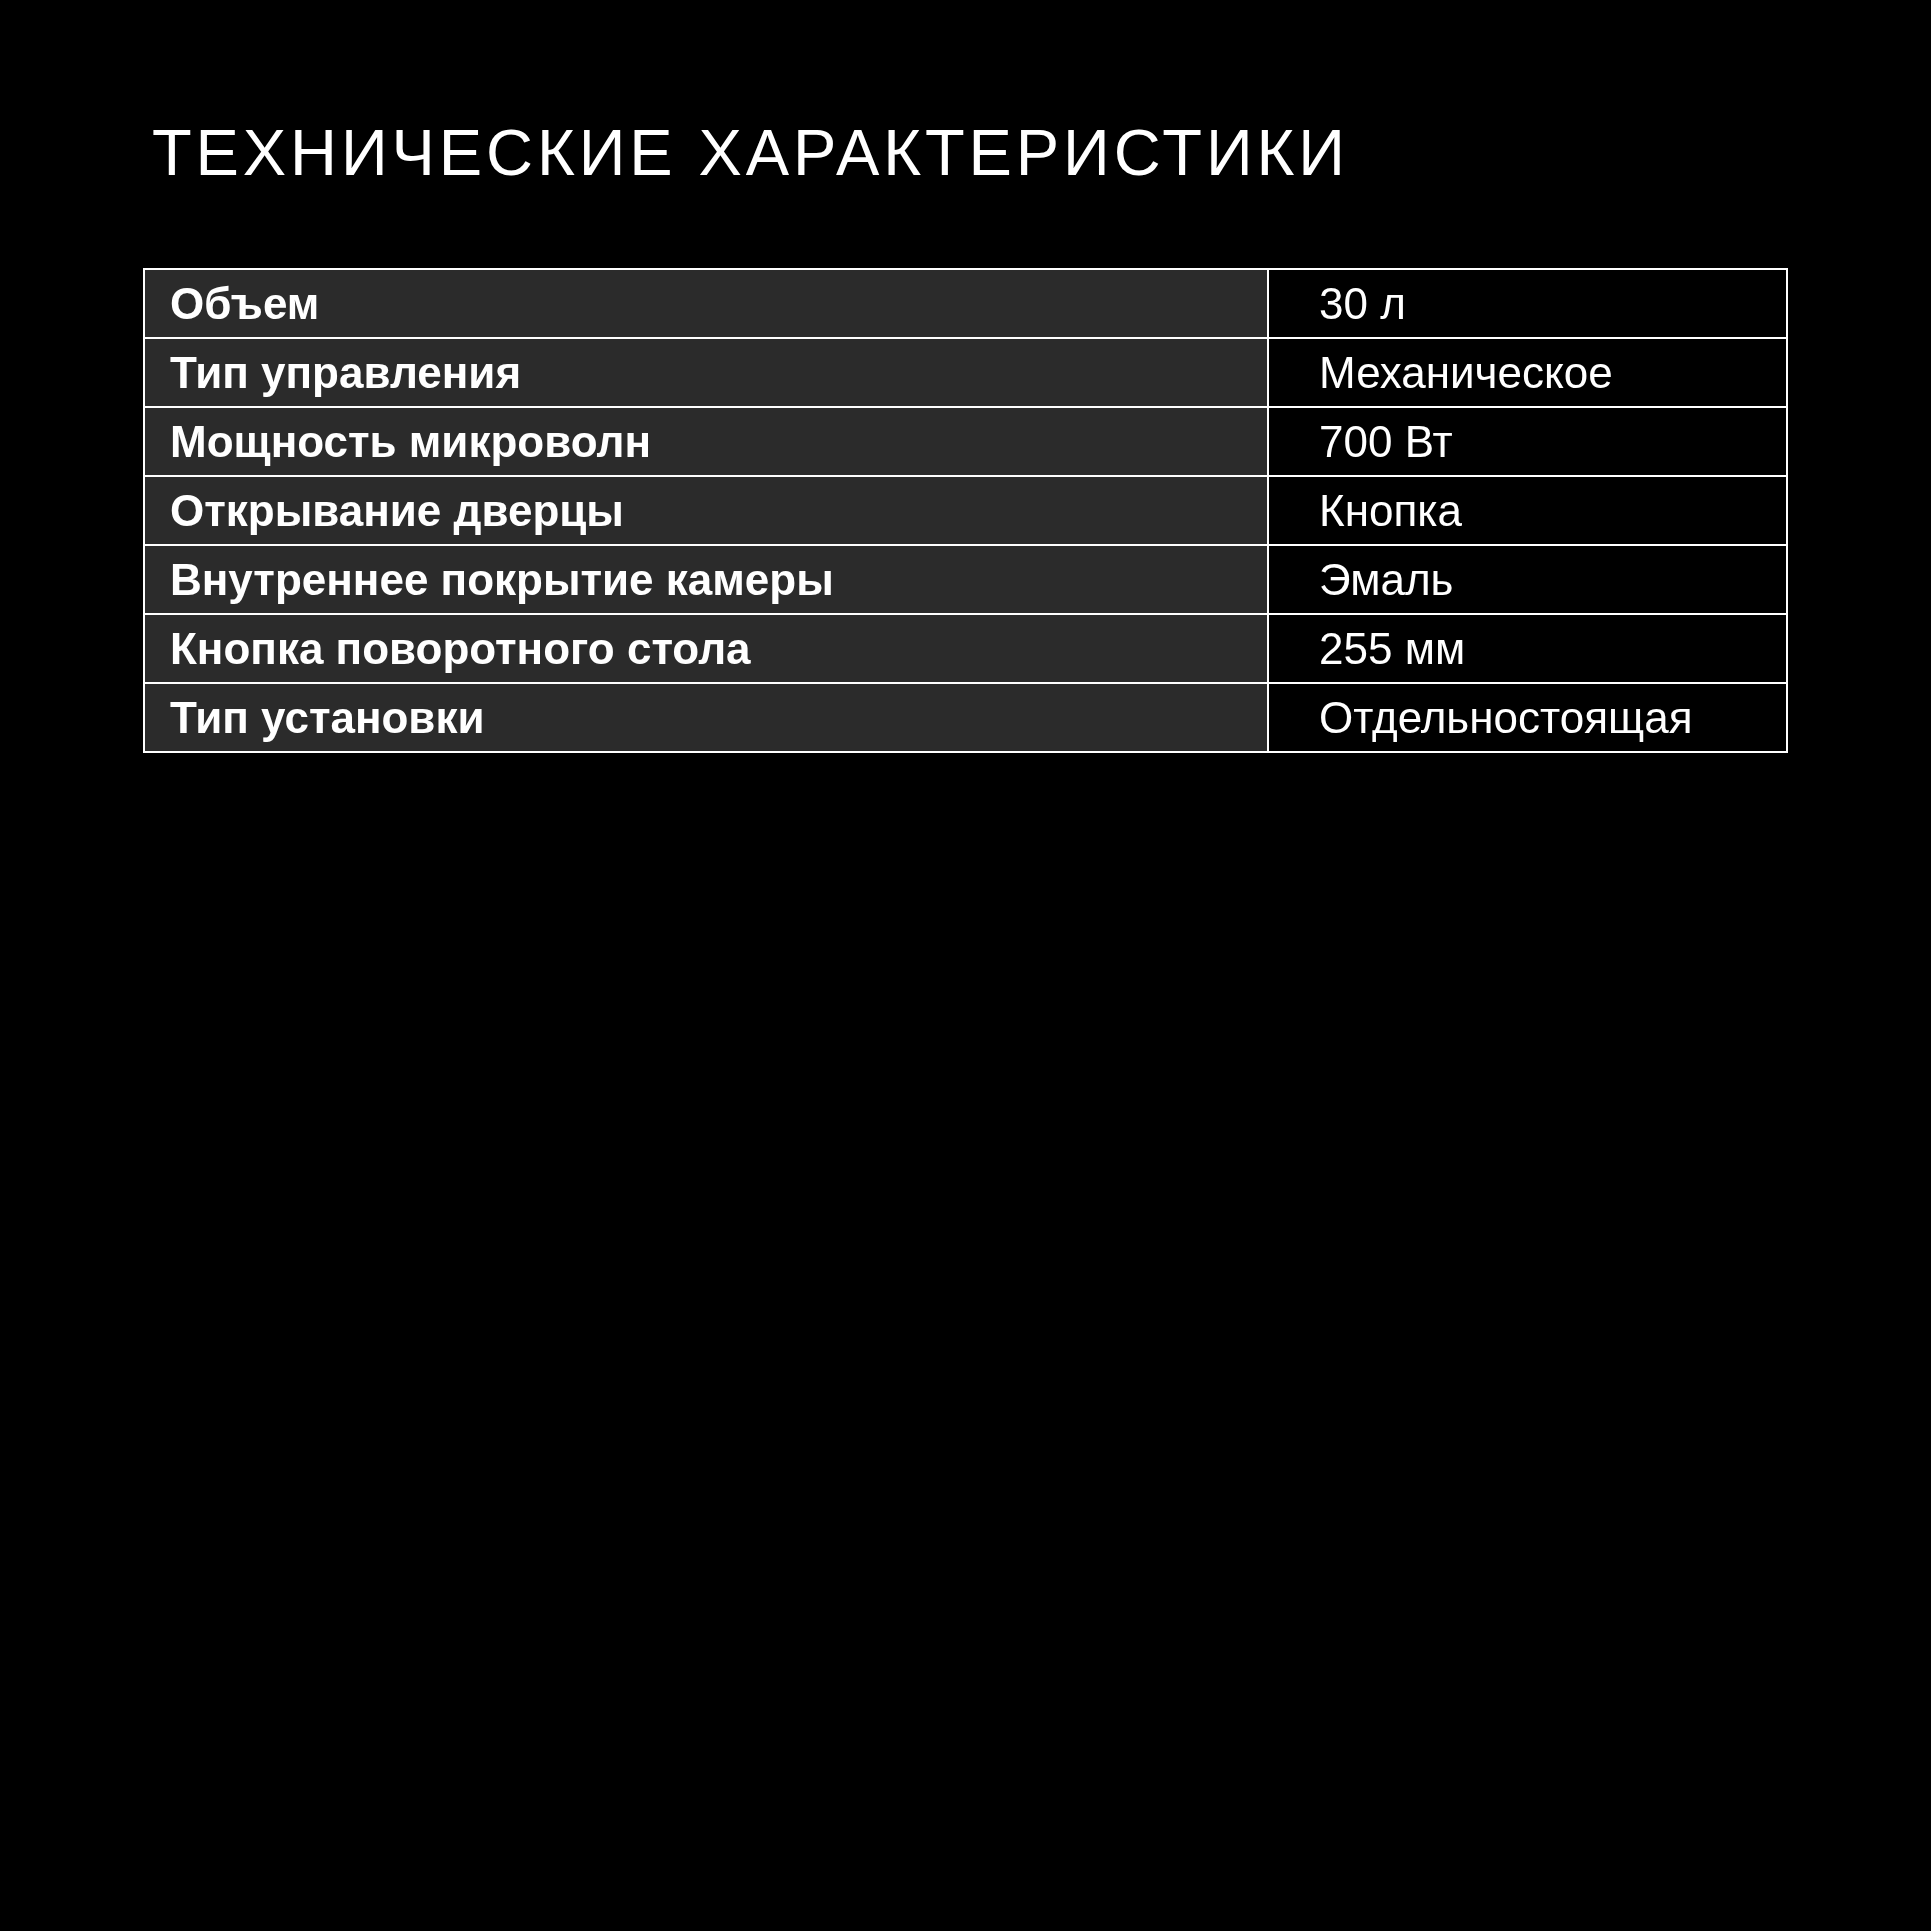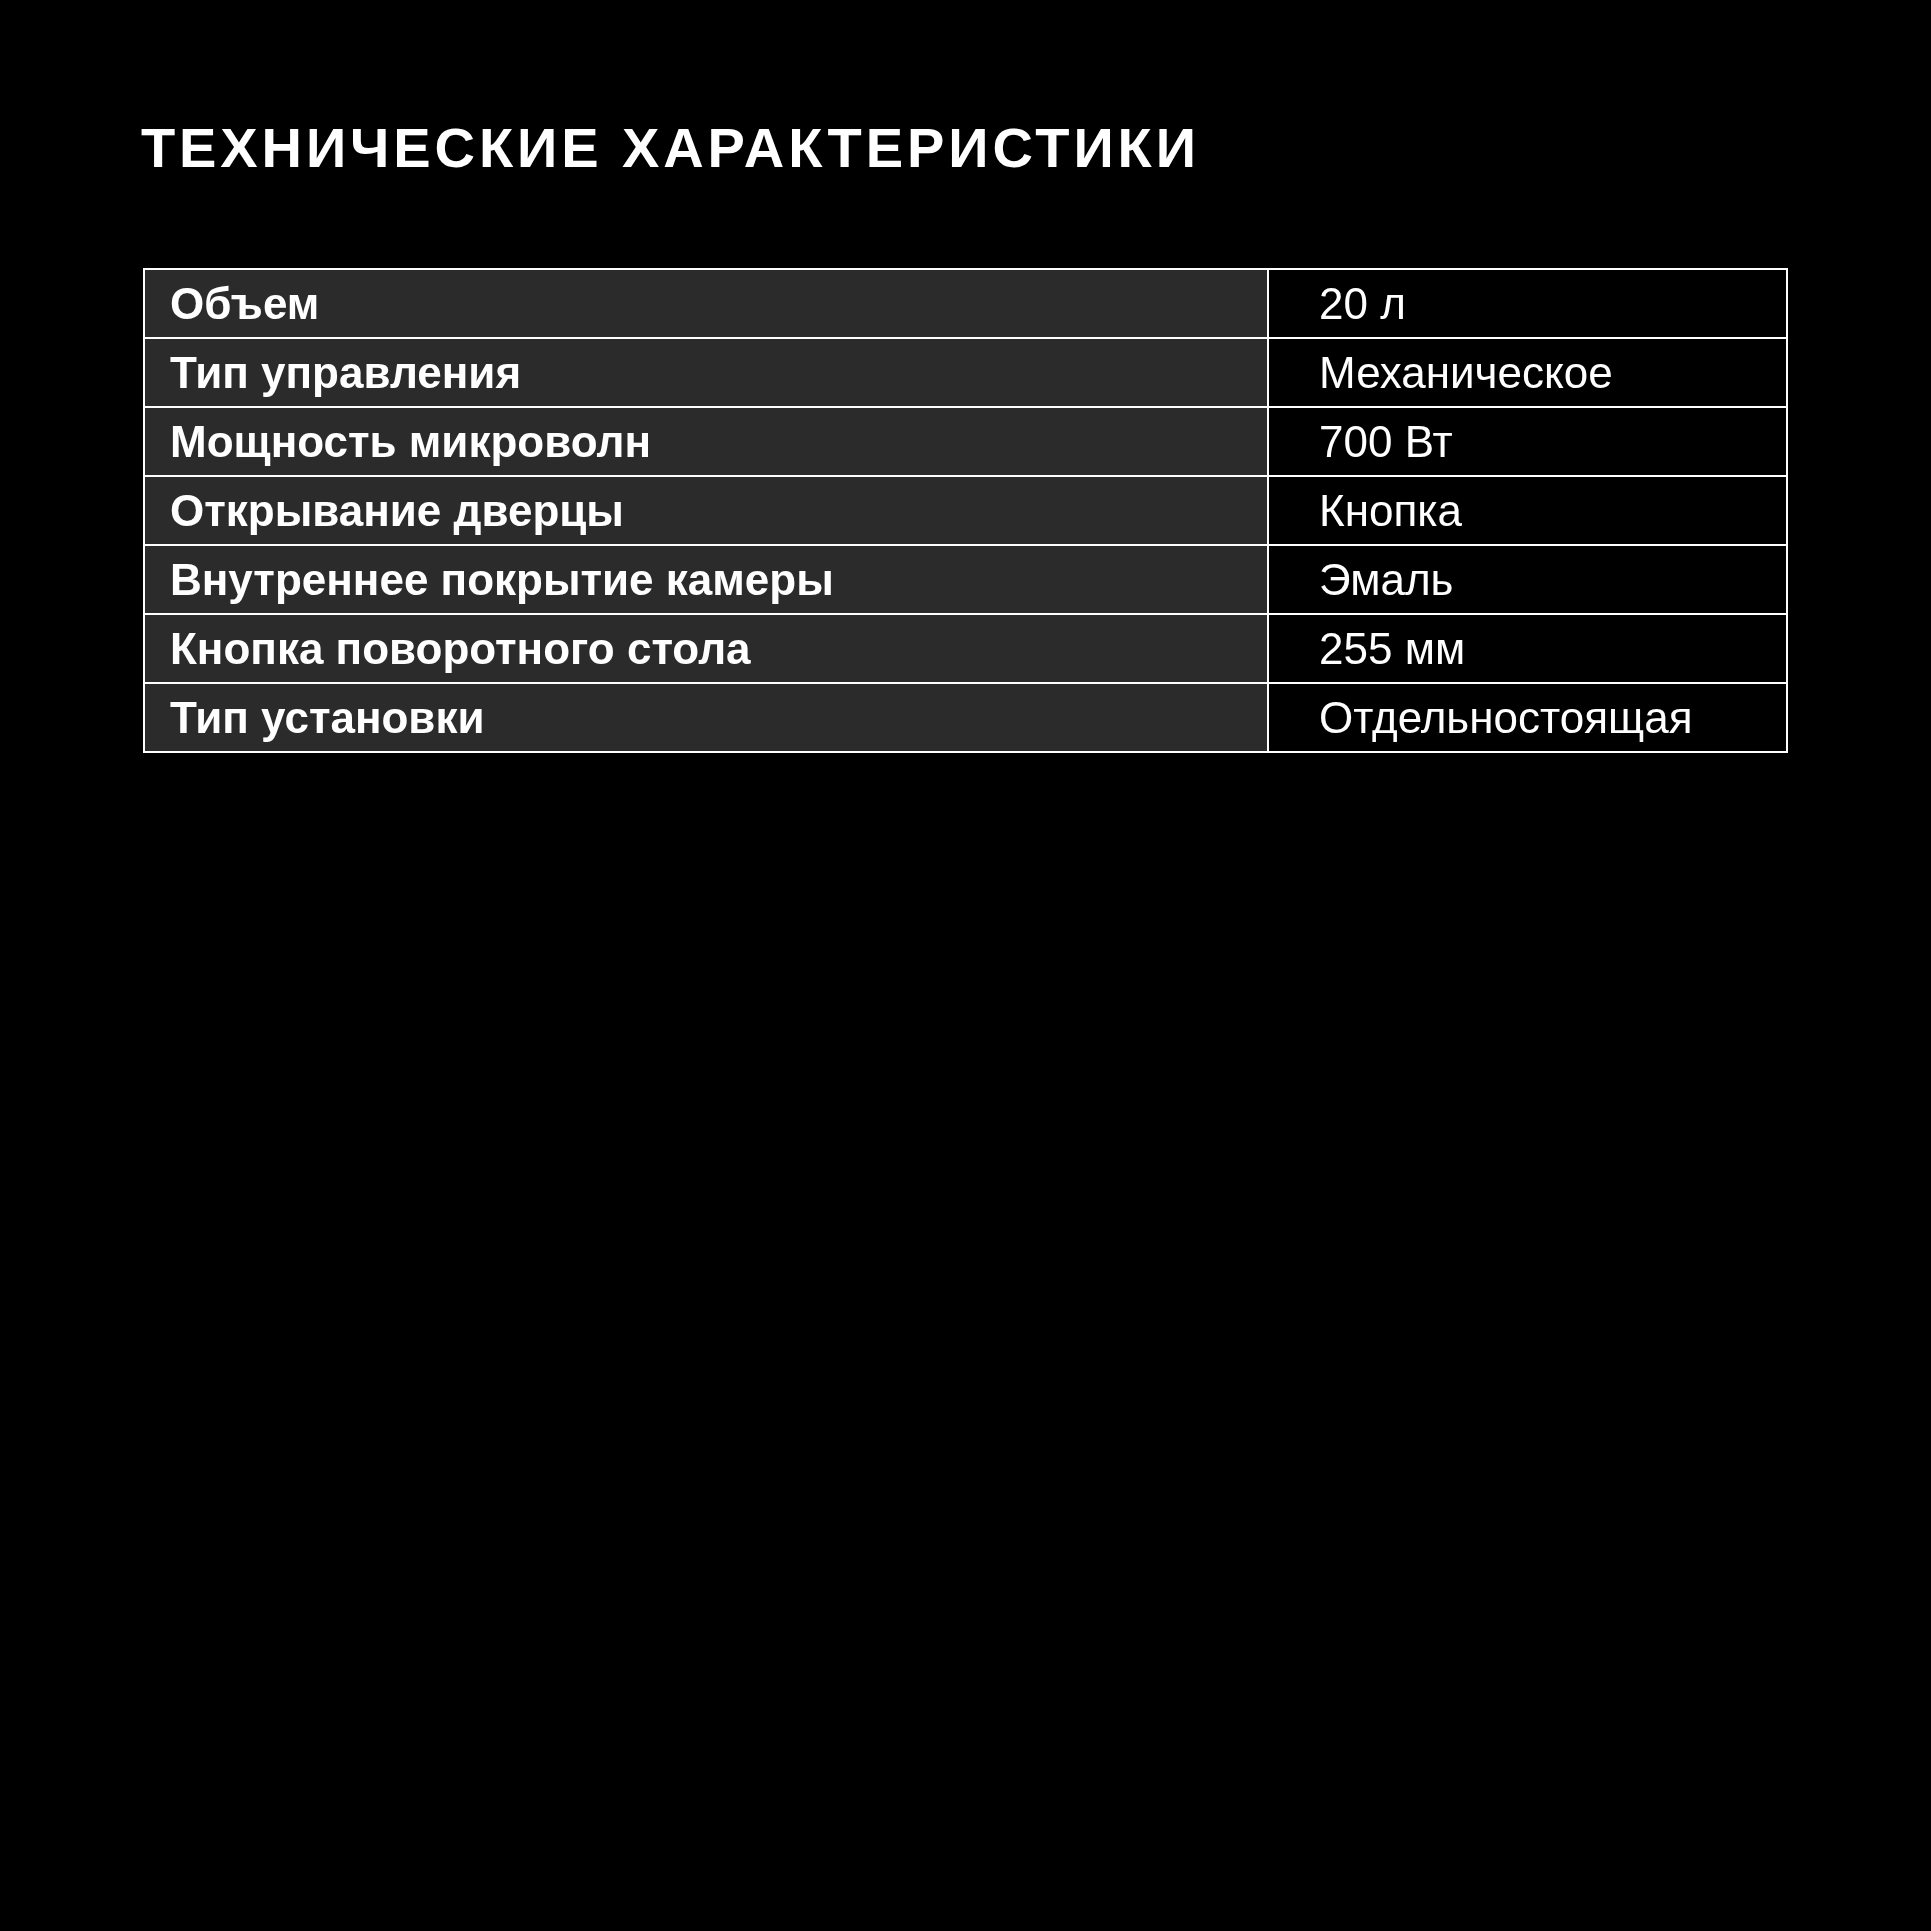--- a/index.html
+++ b/index.html
@@ -10,25 +10,25 @@
   .page {
     position: relative;
     width: 1931px;
     height: 1931px;
     background: #000000;
     overflow: hidden;
     font-family: "Liberation Sans", sans-serif;
   }
   .title {
     position: absolute;
-    left: 141px;
+    left: 152px;
     top: 120px;
     line-height: 1;
-    font-size: 56px;
-    font-weight: bold;
+    font-size: 65px;
+    font-weight: normal;
     letter-spacing: 3.9px;
     color: #ffffff;
     white-space: nowrap;
   }
   table.spec-table {
     position: absolute;
     left: 143px;
     top: 268px;
     width: 1645px;
     border-collapse: collapse;
@@ -60,21 +60,21 @@
 <body>
 
 <div class="page">
 
   <div class="title">ТЕХНИЧЕСКИЕ ХАРАКТЕРИСТИКИ</div>
 
   <table class="spec-table">
     <tbody>
       <tr>
         <td class="spec-label">Объем</td>
-        <td class="spec-value">20 л</td>
+        <td class="spec-value">30 л</td>
       </tr>
       <tr>
         <td class="spec-label">Тип управления</td>
         <td class="spec-value">Механическое</td>
       </tr>
       <tr>
         <td class="spec-label">Мощность микроволн</td>
         <td class="spec-value">700 Вт</td>
       </tr>
       <tr>

